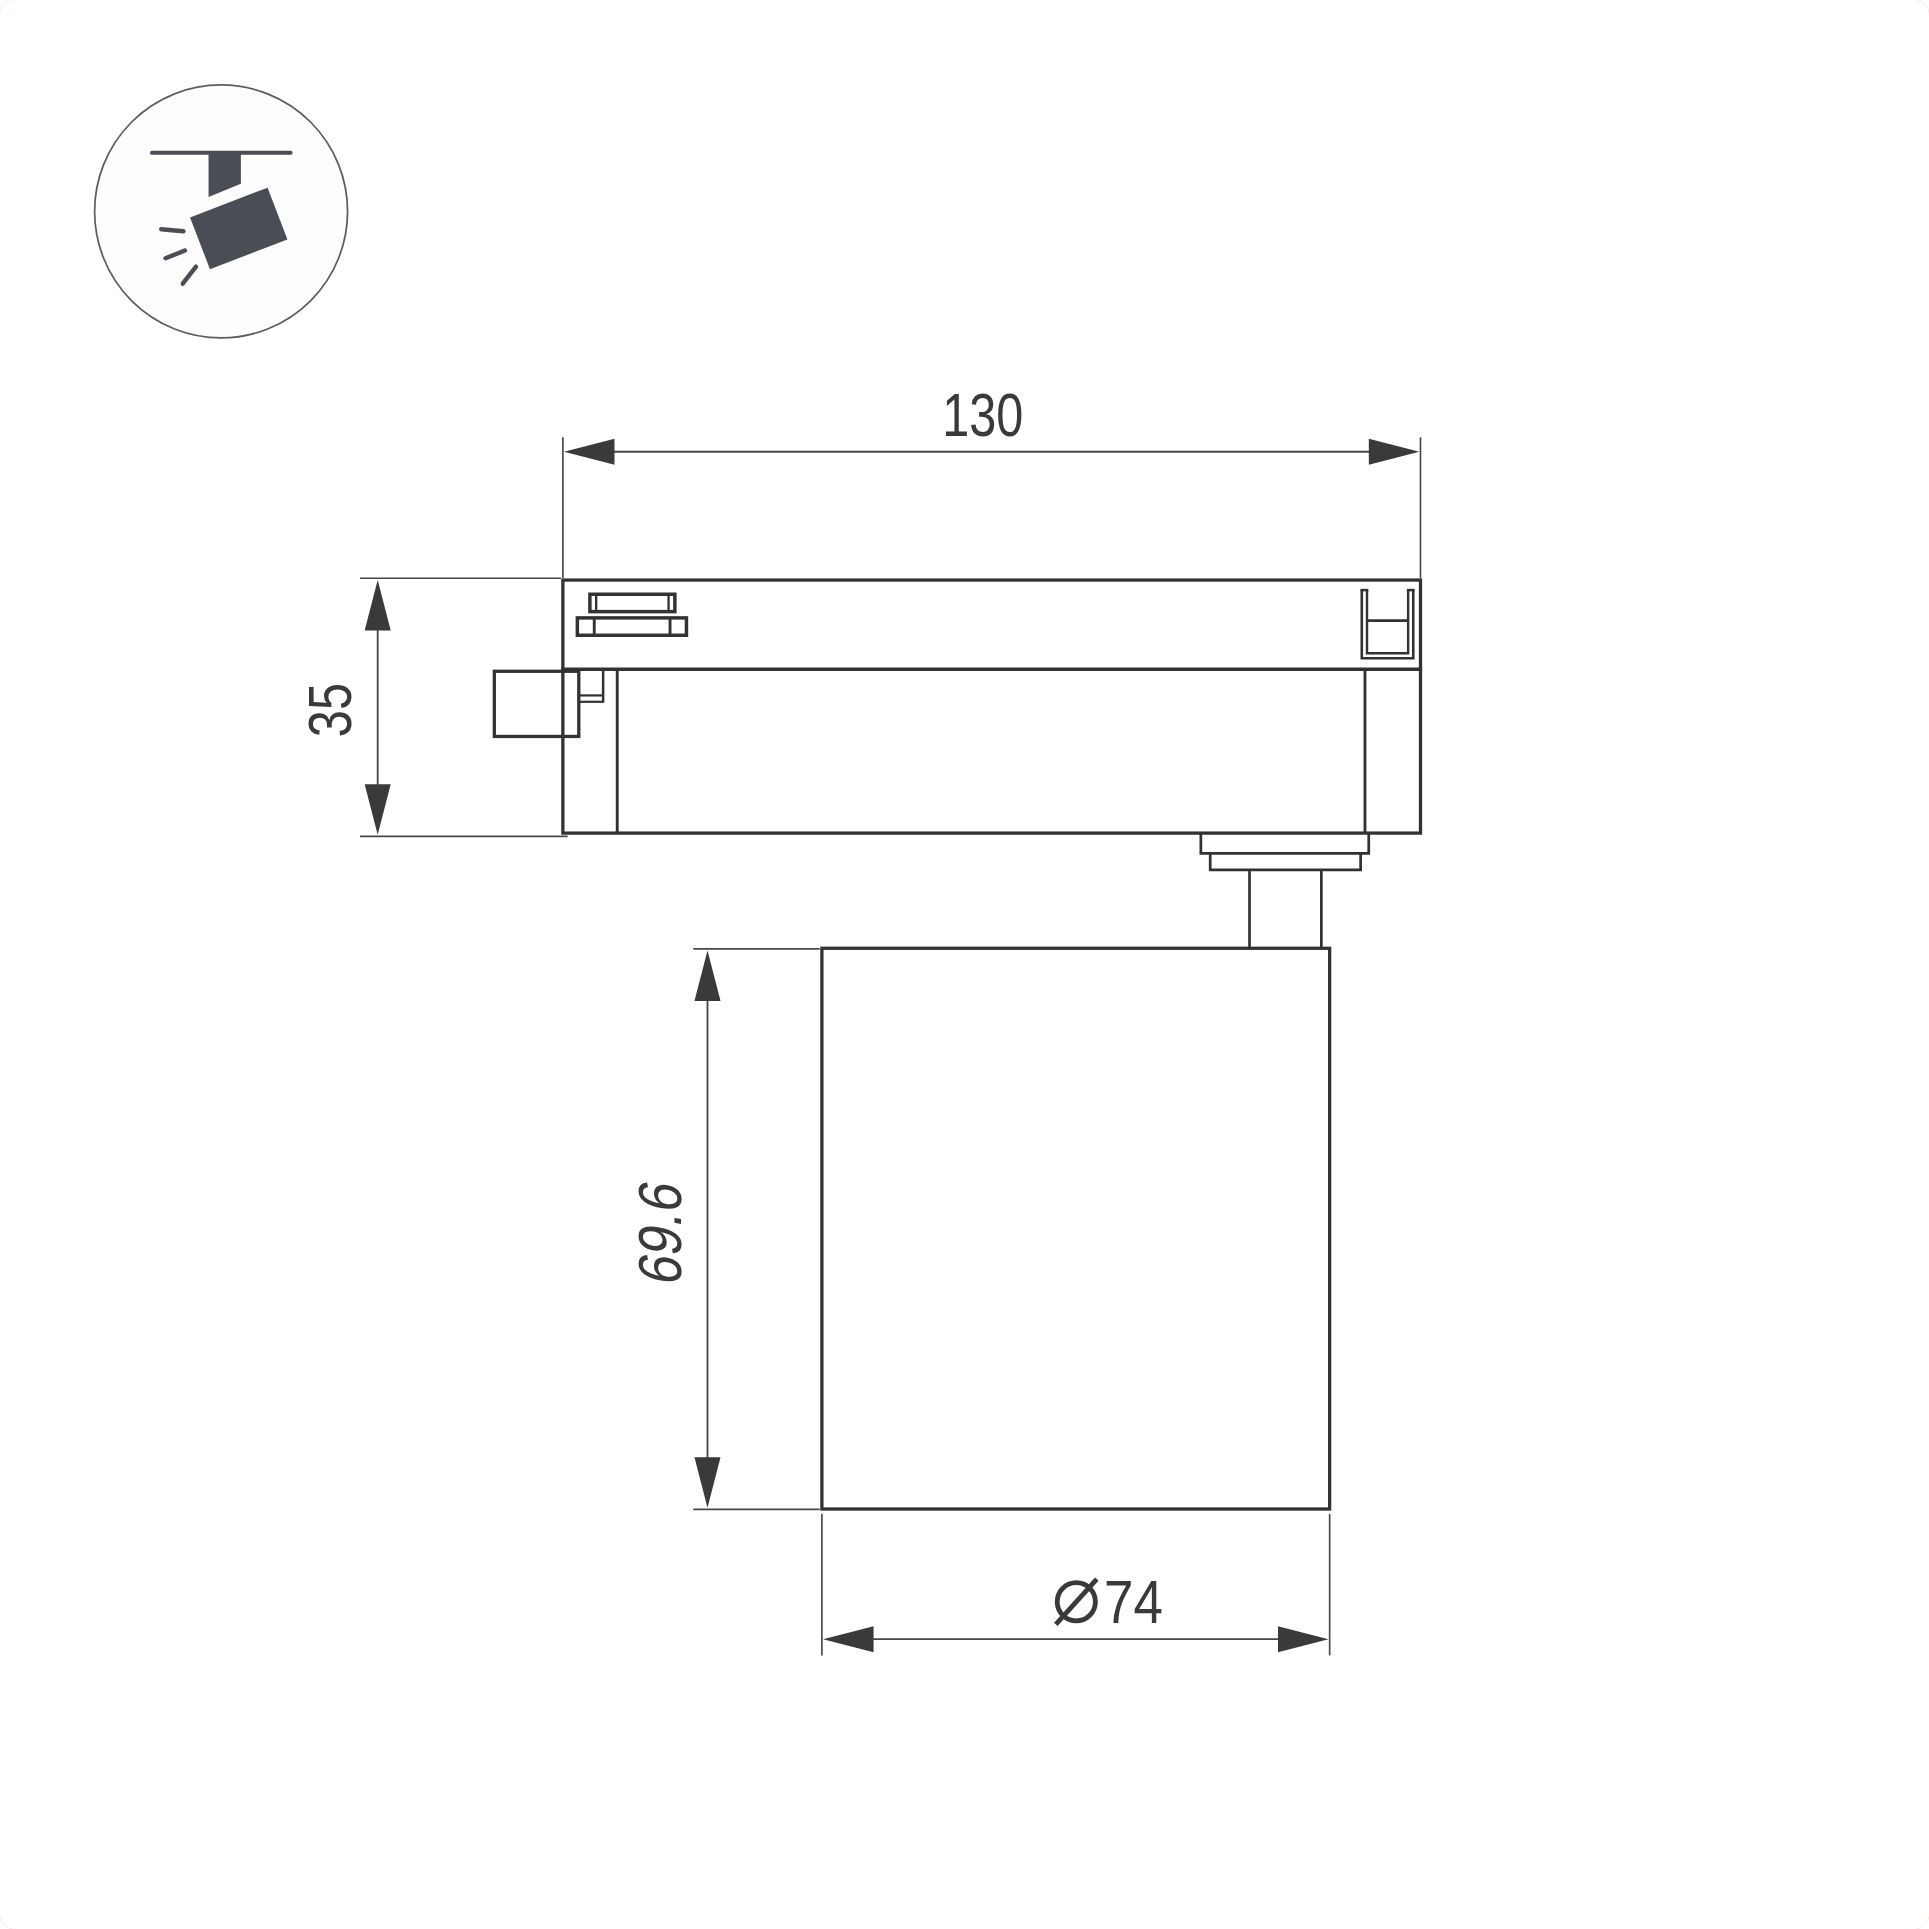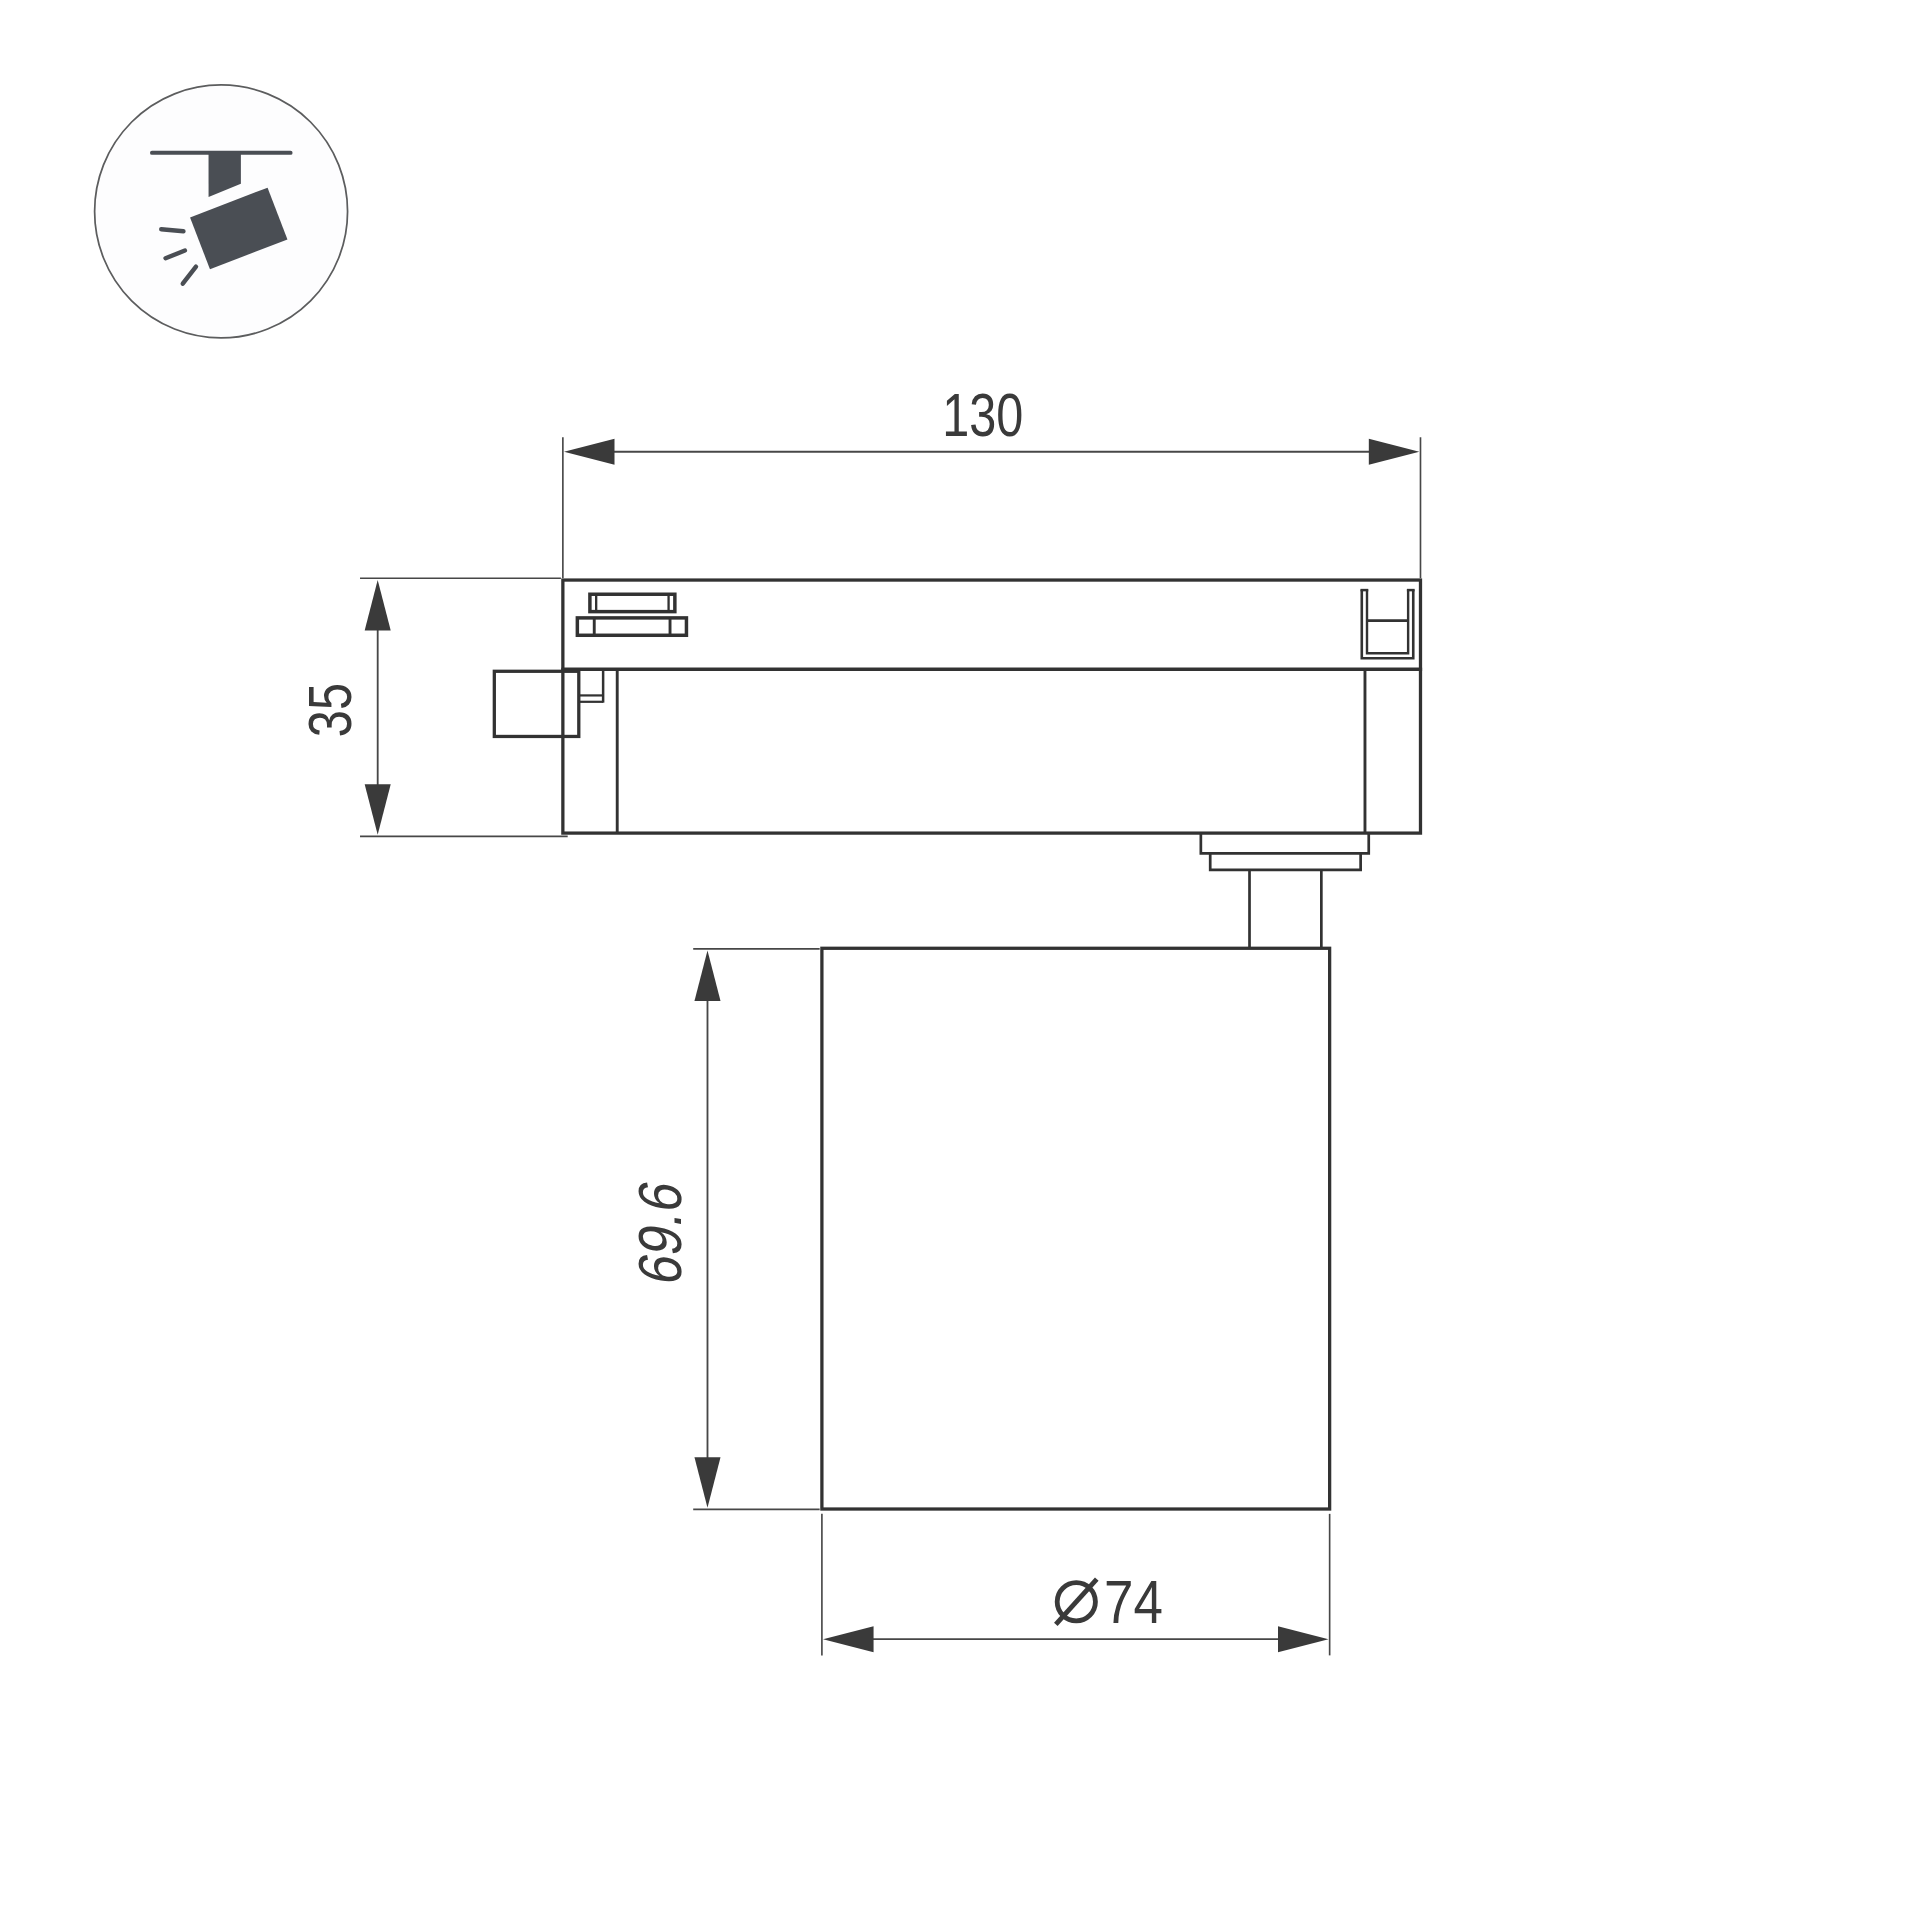--- a/index.html
+++ b/index.html
@@ -1,16 +1,16 @@
 <!DOCTYPE html>
 <html><head>
 <meta charset="utf-8">
 <style>
   html,body{margin:0;padding:0;background:#ffffff;}
-  .page{position:relative;width:1929px;height:1929px;background:#fca5a5;overflow:hidden;}
+  .page{position:relative;width:1929px;height:1929px;background:#fca5a5;overflow:hidden;border-radius:14px;}
   svg{position:absolute;left:0;top:0;}
   text{font-family:"Liberation Sans",sans-serif;fill:#3a3a3a;}
 </style>
 </head>
 <body>
 <div class="page">
 <svg width="1929" height="1929" viewBox="0 0 1998 1998">
 
   <rect x="0" y="0" width="1998" height="1998" fill="#ffffff"></rect>
 

